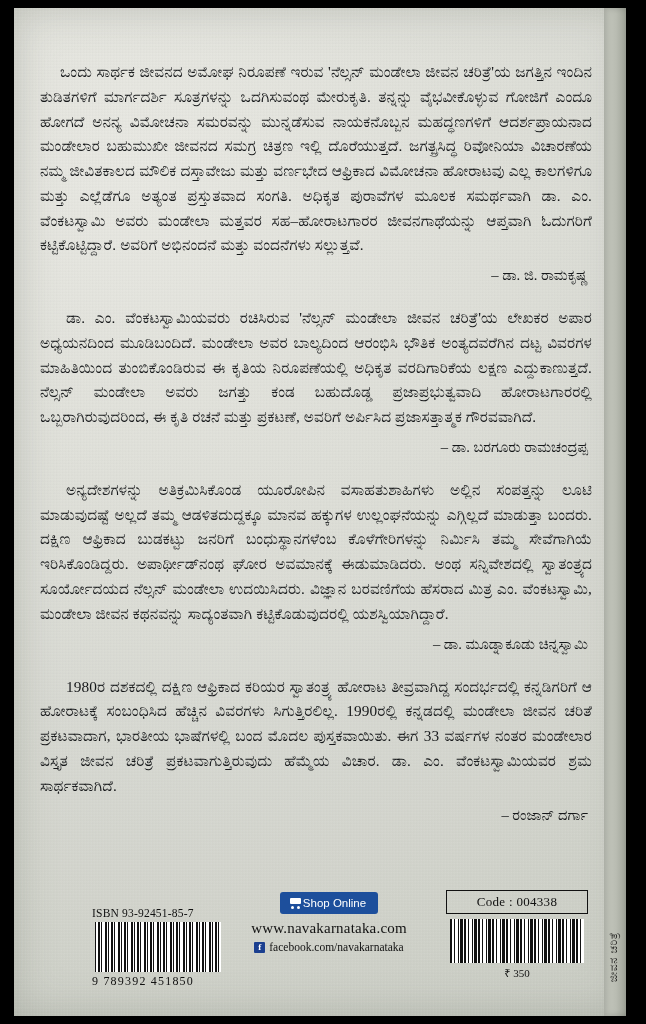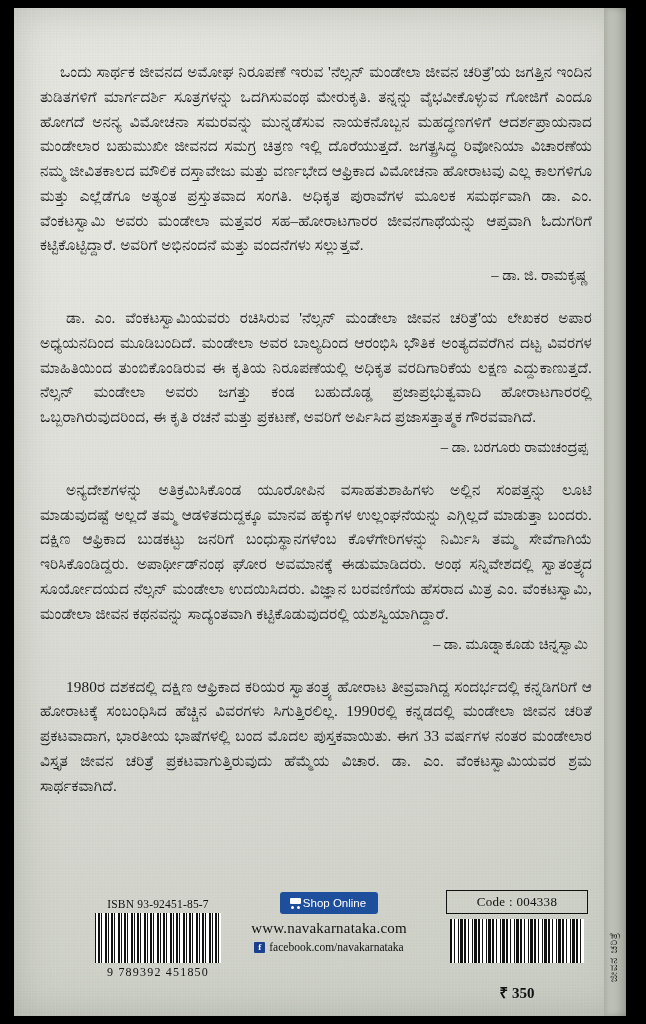--- a/index.html
+++ b/index.html
@@ -90,23 +90,23 @@
   .footer {
     position: absolute;
     left: 26px;
     bottom: 22px;
     width: 556px;
     height: 104px;
   }
   .isbn-block {
     position: absolute;
     left: 52px;
-    top: 8px;
+    top: 17px;
     width: 132px;
-    text-align: center;
+    text-align: left;
   }
   .isbn-text {
     font-size: 11.5px;
     color: #111;
     font-family: "Liberation Serif", serif;
     margin-bottom: 3px;
     letter-spacing: 0.2px;
   }
   .barcode {
     width: 126px;
@@ -193,25 +193,25 @@
     width: 134px;
     height: 44px;
     margin: 5px auto 0 auto;
     background-image: repeating-linear-gradient(90deg,
       #111 0px, #111 2px, #fff 2px, #fff 4px,
       #111 4px, #111 5px, #fff 5px, #fff 8px,
       #111 8px, #111 9px, #fff 9px, #fff 10px,
       #111 10px, #111 13px, #fff 13px, #fff 14px);
   }
   .price {
-    font-size: 15px;
-    font-family: "Liberation Serif", serif;
-    color: #111;
-    font-weight: bold;
-    margin-top: 19px;
+    font-size: 11px;
+    font-family: "Liberation Serif", serif;
+    color: #111;
+    font-weight: normal;
+    margin-top: 2px;
   }
 </style>
 </head>
 <body>
 
 <div class="page">
   <div class="book-back">
     <div class="grain"></div>
 
     <div class="spine-strip">
@@ -222,20 +222,21 @@
       <p class="para first">ಒಂದು ಸಾರ್ಥಕ ಜೀವನದ ಅಮೋಘ ನಿರೂಪಣೆ ಇರುವ 'ನೆಲ್ಸನ್ ಮಂಡೇಲಾ ಜೀವನ ಚರಿತ್ರೆ'ಯ ಜಗತ್ತಿನ ಇಂದಿನ ತುಡಿತಗಳಿಗೆ ಮಾರ್ಗದರ್ಶಿ ಸೂತ್ರಗಳನ್ನು ಒದಗಿಸುವಂಥ ಮೇರುಕೃತಿ. ತನ್ನನ್ನು ವೈಭವೀಕೊಳ್ಳುವ ಗೋಜಿಗೆ ಎಂದೂ ಹೋಗದೆ ಅನನ್ಯ ವಿಮೋಚನಾ ಸಮರವನ್ನು ಮುನ್ನಡೆಸುವ ನಾಯಕನೊಬ್ಬನ ಮಹದ್ಧಣಗಳಿಗೆ ಆದರ್ಶಪ್ರಾಯನಾದ ಮಂಡೇಲಾರ ಬಹುಮುಖೀ ಜೀವನದ ಸಮಗ್ರ ಚಿತ್ರಣ ಇಲ್ಲಿ ದೊರೆಯುತ್ತದೆ. ಜಗತ್ಪ್ರಸಿದ್ಧ ರಿವೋನಿಯಾ ವಿಚಾರಣೆಯ ನಮ್ಮ ಜೀವಿತಕಾಲದ ಮೌಲಿಕ ದಸ್ತಾವೇಜು ಮತ್ತು ವರ್ಣಭೇದ ಆಫ್ರಿಕಾದ ವಿಮೋಚನಾ ಹೋರಾಟವು ಎಲ್ಲ ಕಾಲಗಳಿಗೂ ಮತ್ತು ಎಲ್ಲೆಡೆಗೂ ಅತ್ಯಂತ ಪ್ರಸ್ತುತವಾದ ಸಂಗತಿ. ಅಧಿಕೃತ ಪುರಾವೆಗಳ ಮೂಲಕ ಸಮರ್ಥವಾಗಿ ಡಾ. ಎಂ. ವೆಂಕಟಸ್ವಾಮಿ ಅವರು ಮಂಡೇಲಾ ಮತ್ತವರ ಸಹ–ಹೋರಾಟಗಾರರ ಜೀವನಗಾಥೆಯನ್ನು ಆಪ್ತವಾಗಿ ಓದುಗರಿಗೆ ಕಟ್ಟಿಕೊಟ್ಟಿದ್ದಾರೆ. ಅವರಿಗೆ ಅಭಿನಂದನೆ ಮತ್ತು ವಂದನೆಗಳು ಸಲ್ಲುತ್ತವೆ.</p>
       <div class="attrib">– ಡಾ. ಜಿ. ರಾಮಕೃಷ್ಣ</div>
 
       <p class="para">ಡಾ. ಎಂ. ವೆಂಕಟಸ್ವಾಮಿಯವರು ರಚಿಸಿರುವ 'ನೆಲ್ಸನ್ ಮಂಡೇಲಾ ಜೀವನ ಚರಿತ್ರೆ'ಯ ಲೇಖಕರ ಅಪಾರ ಅಧ್ಯಯನದಿಂದ ಮೂಡಿಬಂದಿದೆ. ಮಂಡೇಲಾ ಅವರ ಬಾಲ್ಯದಿಂದ ಆರಂಭಿಸಿ ಭೌತಿಕ ಅಂತ್ಯದವರೆಗಿನ ದಟ್ಟ ವಿವರಗಳ ಮಾಹಿತಿಯಿಂದ ತುಂಬಿಕೊಂಡಿರುವ ಈ ಕೃತಿಯ ನಿರೂಪಣೆಯಲ್ಲಿ ಅಧಿಕೃತ ವರದಿಗಾರಿಕೆಯ ಲಕ್ಷಣ ಎದ್ದುಕಾಣುತ್ತದೆ. ನೆಲ್ಸನ್ ಮಂಡೇಲಾ ಅವರು ಜಗತ್ತು ಕಂಡ ಬಹುದೊಡ್ಡ ಪ್ರಜಾಪ್ರಭುತ್ವವಾದಿ ಹೋರಾಟಗಾರರಲ್ಲಿ ಒಬ್ಬರಾಗಿರುವುದರಿಂದ, ಈ ಕೃತಿ ರಚನೆ ಮತ್ತು ಪ್ರಕಟಣೆ, ಅವರಿಗೆ ಅರ್ಪಿಸಿದ ಪ್ರಜಾಸತ್ತಾತ್ಮಕ ಗೌರವವಾಗಿದೆ.</p>
       <div class="attrib">– ಡಾ. ಬರಗೂರು ರಾಮಚಂದ್ರಪ್ಪ</div>
 
       <p class="para">ಅನ್ಯದೇಶಗಳನ್ನು ಅತಿಕ್ರಮಿಸಿಕೊಂಡ ಯೂರೋಪಿನ ವಸಾಹತುಶಾಹಿಗಳು ಅಲ್ಲಿನ ಸಂಪತ್ತನ್ನು ಲೂಟಿ ಮಾಡುವುದಷ್ಟೆ ಅಲ್ಲದೆ ತಮ್ಮ ಆಡಳಿತದುದ್ದಕ್ಕೂ ಮಾನವ ಹಕ್ಕುಗಳ ಉಲ್ಲಂಘನೆಯನ್ನು ಎಗ್ಗಿಲ್ಲದೆ ಮಾಡುತ್ತಾ ಬಂದರು. ದಕ್ಷಿಣ ಆಫ್ರಿಕಾದ ಬುಡಕಟ್ಟು ಜನರಿಗೆ ಬಂಧುಸ್ಥಾನಗಳೆಂಬ ಕೊಳೆಗೇರಿಗಳನ್ನು ನಿರ್ಮಿಸಿ ತಮ್ಮ ಸೇವೆಗಾಗಿಯೆ ಇರಿಸಿಕೊಂಡಿದ್ದರು. ಅಪಾರ್ಥೀಡ್‍ನಂಥ ಘೋರ ಅವಮಾನಕ್ಕೆ ಈಡುಮಾಡಿದರು. ಅಂಥ ಸನ್ನಿವೇಶದಲ್ಲಿ ಸ್ವಾತಂತ್ರ್ಯದ ಸೂರ್ಯೋದಯದ ನೆಲ್ಸನ್ ಮಂಡೇಲಾ ಉದಯಿಸಿದರು. ವಿಜ್ಞಾನ ಬರವಣಿಗೆಯ ಹೆಸರಾದ ಮಿತ್ರ ಎಂ. ವೆಂಕಟಸ್ವಾಮಿ, ಮಂಡೇಲಾ ಜೀವನ ಕಥನವನ್ನು ಸಾದ್ಯಂತವಾಗಿ ಕಟ್ಟಿಕೊಡುವುದರಲ್ಲಿ ಯಶಸ್ವಿಯಾಗಿದ್ದಾರೆ.</p>
       <div class="attrib">– ಡಾ. ಮೂಡ್ನಾಕೂಡು ಚಿನ್ನಸ್ವಾಮಿ</div>
 
       <p class="para">1980ರ ದಶಕದಲ್ಲಿ ದಕ್ಷಿಣ ಆಫ್ರಿಕಾದ ಕರಿಯರ ಸ್ವಾತಂತ್ರ್ಯ ಹೋರಾಟ ತೀವ್ರವಾಗಿದ್ದ ಸಂದರ್ಭದಲ್ಲಿ ಕನ್ನಡಿಗರಿಗೆ ಆ ಹೋರಾಟಕ್ಕೆ ಸಂಬಂಧಿಸಿದ ಹೆಚ್ಚಿನ ವಿವರಗಳು ಸಿಗುತ್ತಿರಲಿಲ್ಲ. 1990ರಲ್ಲಿ ಕನ್ನಡದಲ್ಲಿ ಮಂಡೇಲಾ ಜೀವನ ಚರಿತೆ ಪ್ರಕಟವಾದಾಗ, ಭಾರತೀಯ ಭಾಷೆಗಳಲ್ಲಿ ಬಂದ ಮೊದಲ ಪುಸ್ತಕವಾಯಿತು. ಈಗ 33 ವರ್ಷಗಳ ನಂತರ ಮಂಡೇಲಾರ ವಿಸ್ತೃತ ಜೀವನ ಚರಿತ್ರೆ ಪ್ರಕಟವಾಗುತ್ತಿರುವುದು ಹೆಮ್ಮೆಯ ವಿಚಾರ. ಡಾ. ಎಂ. ವೆಂಕಟಸ್ವಾಮಿಯವರ ಶ್ರಮ ಸಾರ್ಥಕವಾಗಿದೆ.</p>
+      <div class="attrib">– ರಂಜಾನ್ ದರ್ಗಾ</div>
     </div>
 
     <div class="footer">
 
       <div class="isbn-block">
         <div class="isbn-text">ISBN 93-92451-85-7</div>
         <div class="barcode"></div>
         <div class="barcode-num">9  789392  451850</div>
       </div>
 

